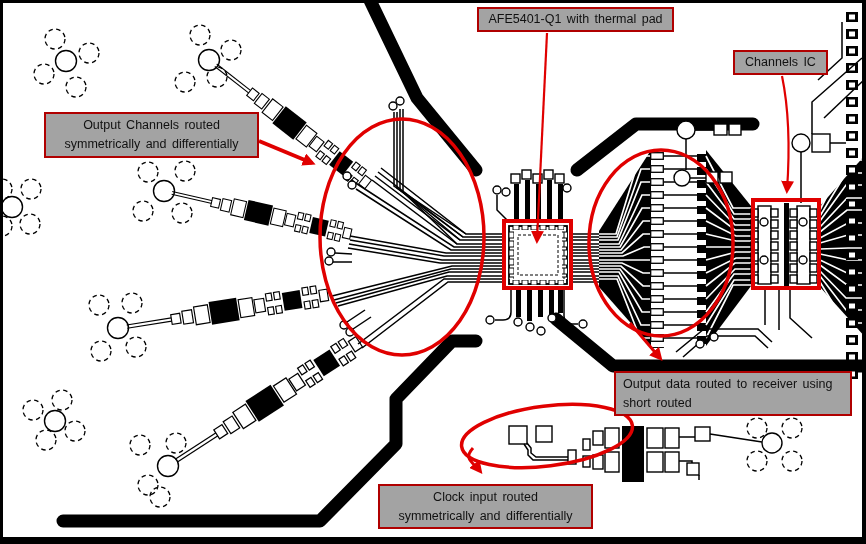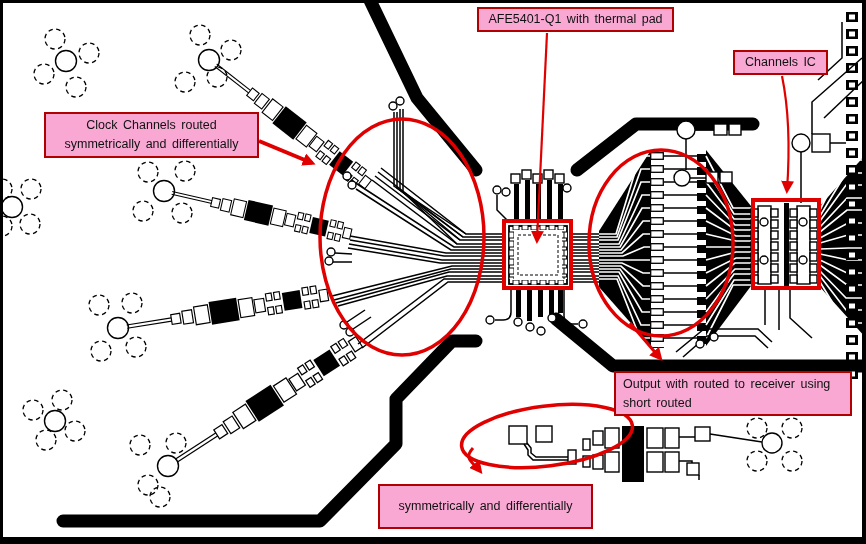--- a/index.html
+++ b/index.html
@@ -1,19 +1,19 @@
 <!DOCTYPE html>
 <html style="--annotation_red: #e00000; --callout_border: #b00000; --artwork_black: #000000; --background: #ffffff;"><head>
 <meta charset="utf-8">
 <style>
   html,body{margin:0;padding:0;background:#fff;}
   #figure{position:relative;width:866px;height:544px;background:#fff;overflow:hidden;
           font-family:"Liberation Sans",sans-serif;}
   #art{position:absolute;left:0;top:0;}
-  .callout{position:absolute;box-sizing:border-box;background:#f9a8d4;
+  .callout{position:absolute;box-sizing:border-box;background:#a3a3a3;
            border:2px solid var(--callout_border,#b00000);color:#111;
            font-size:12.5px;line-height:19px;word-spacing:2px;
            display:flex;flex-direction:column;justify-content:center;align-items:center;
            text-align:center;z-index:5;}
   .callout .ln{display:block;white-space:nowrap;}
   .callout.leftalign{align-items:flex-start;text-align:left;padding-left:7px;}
   
   .k  {stroke:#000;fill:none;stroke-width:1.5;}
   .wl {stroke:#fff;fill:none;stroke-width:1.7;}
   .kf {fill:#000;stroke:none;}
@@ -405,26 +405,27 @@
 
   <div class="callout" style="left:477px;top:7px;width:197px;height:25px;">
     <span class="ln">AFE5401-Q1 with thermal pad</span>
   </div>
 
   <div class="callout" style="left:733px;top:50px;width:95px;height:25px;">
     <span class="ln">Channels IC</span>
   </div>
 
   <div class="callout" style="left:44px;top:112px;width:215px;height:46px;">
-    <span class="ln">Clock Channels routed</span>
+    <span class="ln">Output Channels routed</span>
     <span class="ln">symmetrically and differentially</span>
   </div>
 
   <div class="callout leftalign" style="left:614px;top:371px;width:238px;height:45px;">
-    <span class="ln">Output with routed to receiver using</span>
+    <span class="ln">Output data routed to receiver using</span>
     <span class="ln">short routed</span>
   </div>
 
   <div class="callout" style="left:378px;top:484px;width:215px;height:45px;">
+    <span class="ln">Clock input routed</span>
     <span class="ln">symmetrically and differentially</span>
   </div>
 
 </div>
 
 </body></html>

